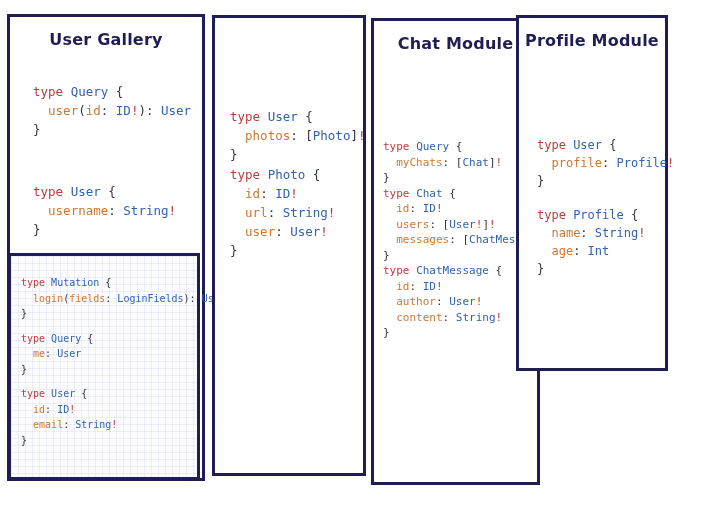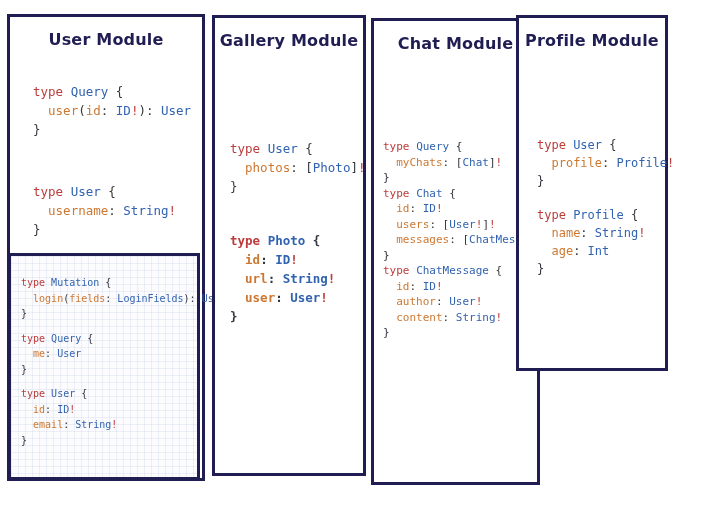--- a/index.html
+++ b/index.html
@@ -42,21 +42,21 @@
   }
   .tk-k,.tk-b{color:var(--red);}
   .tk-t{color:var(--blue);}
   .tk-f{color:var(--orange);}
   .tk-p{color:var(--punct);}
 
   .m-user .code   {margin:33px 0 0 23px; font-size:12.5px; line-height:19px;}
   .m-user .code-block + .code-block{margin-top:43px;}
 
   .m-gallery .code{margin:89px 0 0 15px; font-size:12.5px; line-height:19px;}
-  .m-gallery .code-block + .code-block{margin-top:35px;font-weight:bold;}
+  .m-gallery .code-block + .code-block{margin-top:1px;}
 
   .m-chat .code   {margin:86px 0 0 9px;  font-size:11px;   line-height:15.5px;}
   .m-chat .code-block + .code-block{}
 
   .m-profile .code{margin:86px 0 0 18px; font-size:12px;   line-height:18px;}
   .m-profile .code-block + .code-block{margin-top:16px;}
 
   .m-auth{
     position:absolute;
     left:-2px;bottom:-2px;
@@ -70,30 +70,29 @@
   .m-auth .panel-title{margin-top:11px;font-size:13.5px;}
   .m-auth .code{margin:19px 12px 0 10px; font-size:10px; line-height:15.5px;}
   .m-auth .code-block + .code-block{margin-top:9px;}
 </style>
 </head>
 <body>
 
 <div class="canvas">
 
   <section class="panel m-user">
-    <h2 class="panel-title">User Module</h2>
+    <h2 class="panel-title">User Gallery</h2>
     <div class="code"><div class="code-block"><div class="code-line"><span class="tk-k">type </span><span class="tk-t">Query</span><span class="tk-p"> {</span></div><div class="code-line"><span class="tk-p">  </span><span class="tk-f">user</span><span class="tk-p">(</span><span class="tk-f">id</span><span class="tk-p">: </span><span class="tk-t">ID</span><span class="tk-b">!</span><span class="tk-p">): </span><span class="tk-t">User</span></div><div class="code-line"><span class="tk-p">}</span></div></div><div class="code-block"><div class="code-line"><span class="tk-k">type </span><span class="tk-t">User</span><span class="tk-p"> {</span></div><div class="code-line"><span class="tk-p">  </span><span class="tk-f">username</span><span class="tk-p">: </span><span class="tk-t">String</span><span class="tk-b">!</span></div><div class="code-line"><span class="tk-p">}</span></div></div></div>
 
     <section class="panel m-auth">
       <div class="code"><div class="code-block"><div class="code-line"><span class="tk-k">type </span><span class="tk-t">Mutation</span><span class="tk-p"> {</span></div><div class="code-line"><span class="tk-p">  </span><span class="tk-f">login</span><span class="tk-p">(</span><span class="tk-f">fields</span><span class="tk-p">: </span><span class="tk-t">LoginFields</span><span class="tk-p">): </span><span class="tk-t">User</span></div><div class="code-line"><span class="tk-p">}</span></div></div><div class="code-block"><div class="code-line"><span class="tk-k">type </span><span class="tk-t">Query</span><span class="tk-p"> {</span></div><div class="code-line"><span class="tk-p">  </span><span class="tk-f">me</span><span class="tk-p">: </span><span class="tk-t">User</span></div><div class="code-line"><span class="tk-p">}</span></div></div><div class="code-block"><div class="code-line"><span class="tk-k">type </span><span class="tk-t">User</span><span class="tk-p"> {</span></div><div class="code-line"><span class="tk-p">  </span><span class="tk-f">id</span><span class="tk-p">: </span><span class="tk-t">ID</span><span class="tk-b">!</span></div><div class="code-line"><span class="tk-p">  </span><span class="tk-f">email</span><span class="tk-p">: </span><span class="tk-t">String</span><span class="tk-b">!</span></div><div class="code-line"><span class="tk-p">}</span></div></div></div>
     </section>
   </section>
 
   <section class="panel m-gallery">
-    <h2 class="panel-title">Gallery Module</h2>
     <div class="code"><div class="code-block"><div class="code-line"><span class="tk-k">type </span><span class="tk-t">User</span><span class="tk-p"> {</span></div><div class="code-line"><span class="tk-p">  </span><span class="tk-f">photos</span><span class="tk-p">: [</span><span class="tk-t">Photo</span><span class="tk-p">]</span><span class="tk-b">!</span></div><div class="code-line"><span class="tk-p">}</span></div></div><div class="code-block"><div class="code-line"><span class="tk-k">type </span><span class="tk-t">Photo</span><span class="tk-p"> {</span></div><div class="code-line"><span class="tk-p">  </span><span class="tk-f">id</span><span class="tk-p">: </span><span class="tk-t">ID</span><span class="tk-b">!</span></div><div class="code-line"><span class="tk-p">  </span><span class="tk-f">url</span><span class="tk-p">: </span><span class="tk-t">String</span><span class="tk-b">!</span></div><div class="code-line"><span class="tk-p">  </span><span class="tk-f">user</span><span class="tk-p">: </span><span class="tk-t">User</span><span class="tk-b">!</span></div><div class="code-line"><span class="tk-p">}</span></div></div></div>
   </section>
 
   <section class="panel m-chat">
     <h2 class="panel-title">Chat Module</h2>
     <div class="code"><div class="code-block"><div class="code-line"><span class="tk-k">type </span><span class="tk-t">Query</span><span class="tk-p"> {</span></div><div class="code-line"><span class="tk-p">  </span><span class="tk-f">myChats</span><span class="tk-p">: [</span><span class="tk-t">Chat</span><span class="tk-p">]</span><span class="tk-b">!</span></div><div class="code-line"><span class="tk-p">}</span></div></div><div class="code-block"><div class="code-line"><span class="tk-k">type </span><span class="tk-t">Chat</span><span class="tk-p"> {</span></div><div class="code-line"><span class="tk-p">  </span><span class="tk-f">id</span><span class="tk-p">: </span><span class="tk-t">ID</span><span class="tk-b">!</span></div><div class="code-line"><span class="tk-p">  </span><span class="tk-f">users</span><span class="tk-p">: [</span><span class="tk-t">User</span><span class="tk-b">!</span><span class="tk-p">]</span><span class="tk-b">!</span></div><div class="code-line"><span class="tk-p">  </span><span class="tk-f">messages</span><span class="tk-p">: [</span><span class="tk-t">ChatMessage</span><span class="tk-p">]</span><span class="tk-b">!</span></div><div class="code-line"><span class="tk-p">}</span></div></div><div class="code-block"><div class="code-line"><span class="tk-k">type </span><span class="tk-t">ChatMessage</span><span class="tk-p"> {</span></div><div class="code-line"><span class="tk-p">  </span><span class="tk-f">id</span><span class="tk-p">: </span><span class="tk-t">ID</span><span class="tk-b">!</span></div><div class="code-line"><span class="tk-p">  </span><span class="tk-f">author</span><span class="tk-p">: </span><span class="tk-t">User</span><span class="tk-b">!</span></div><div class="code-line"><span class="tk-p">  </span><span class="tk-f">content</span><span class="tk-p">: </span><span class="tk-t">String</span><span class="tk-b">!</span></div><div class="code-line"><span class="tk-p">}</span></div></div></div>
   </section>
 
   <section class="panel m-profile">
     <h2 class="panel-title">Profile Module</h2>

